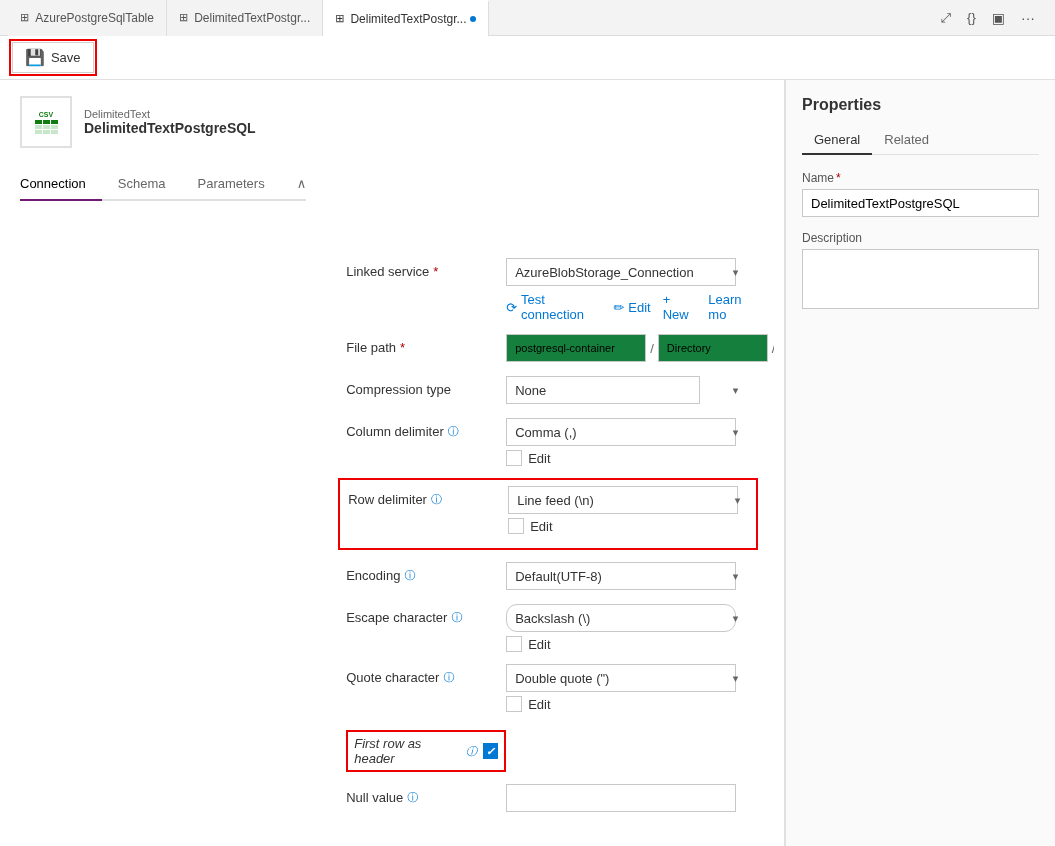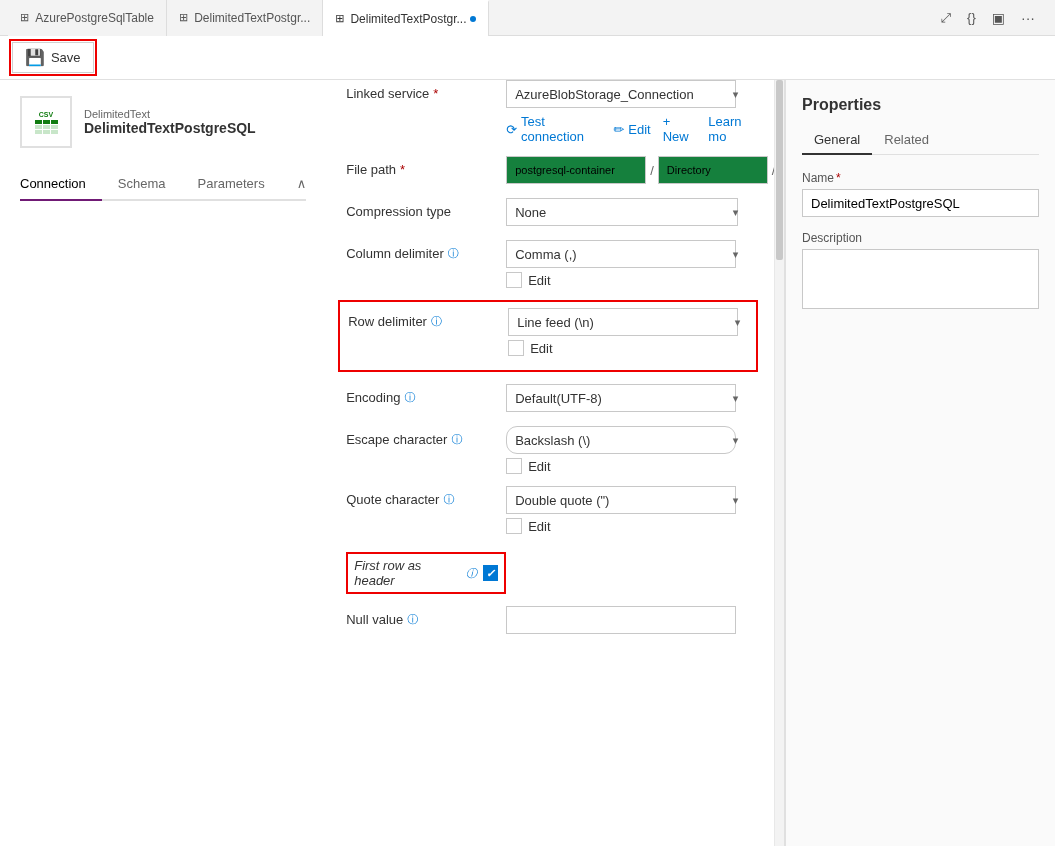--- a/index.html
+++ b/index.html
@@ -137,21 +137,21 @@
     .prop-field-label { font-size: 12px; color: #555; margin-bottom: 4px; display: flex; align-items: center; gap: 2px; }
     .prop-field-label .required { color: #a00; }
     .prop-input { width: 100%; height: 28px; border: 1px solid #c8c8c8; padding: 0 8px; font-size: 13px; }
     .prop-textarea { width: 100%; height: 60px; border: 1px solid #c8c8c8; padding: 6px 8px; font-size: 13px; resize: none; }
 
     .annotations-section { margin-top: 8px; }
     .annotations-title { font-size: 13px; color: #333; margin-bottom: 8px; font-weight: 500; }
     .new-annotation-btn { display: flex; align-items: center; gap: 4px; color: #0078d4; cursor: pointer; font-size: 13px; }
 
     
-    .panel-with-scroll { display: flex; flex: 1; overflow: hidden; }
+    .panel-with-scroll { display: flex; flex: 1; overflow: hidden; align-items: flex-end; }
     .scrollable-content { flex: 1; overflow-y: auto; padding: 0 16px 0 20px; }
     .scrollbar-track {
       width: 10px; background: #f3f3f3; border-left: 1px solid #e8e8e8; position: relative; flex-shrink: 0;
     }
     .scrollbar-thumb-el {
       position: absolute; top: 0; left: 1px; right: 1px; height: 180px; background: #c8c8c8; border-radius: 2px;
     }
   </style>
 </head>
 <body>
@@ -281,21 +281,21 @@
             </div>
           </div>
         </div>
 
         <div class="form-row">
           <div class="form-label">
             <span>Compression type</span>
           </div>
           <div class="form-controls">
             <div class="select-wrapper wide">
-              <select class="select-field" style="width:232px;">
+              <select class="select-field" style="width:194px;">
                 <option>None</option>
               </select>
             </div>
           </div>
         </div>
 
         <div class="form-row">
           <div class="form-label">
             <span>Column delimiter</span>
             <span class="info-icon">ⓘ</span>

